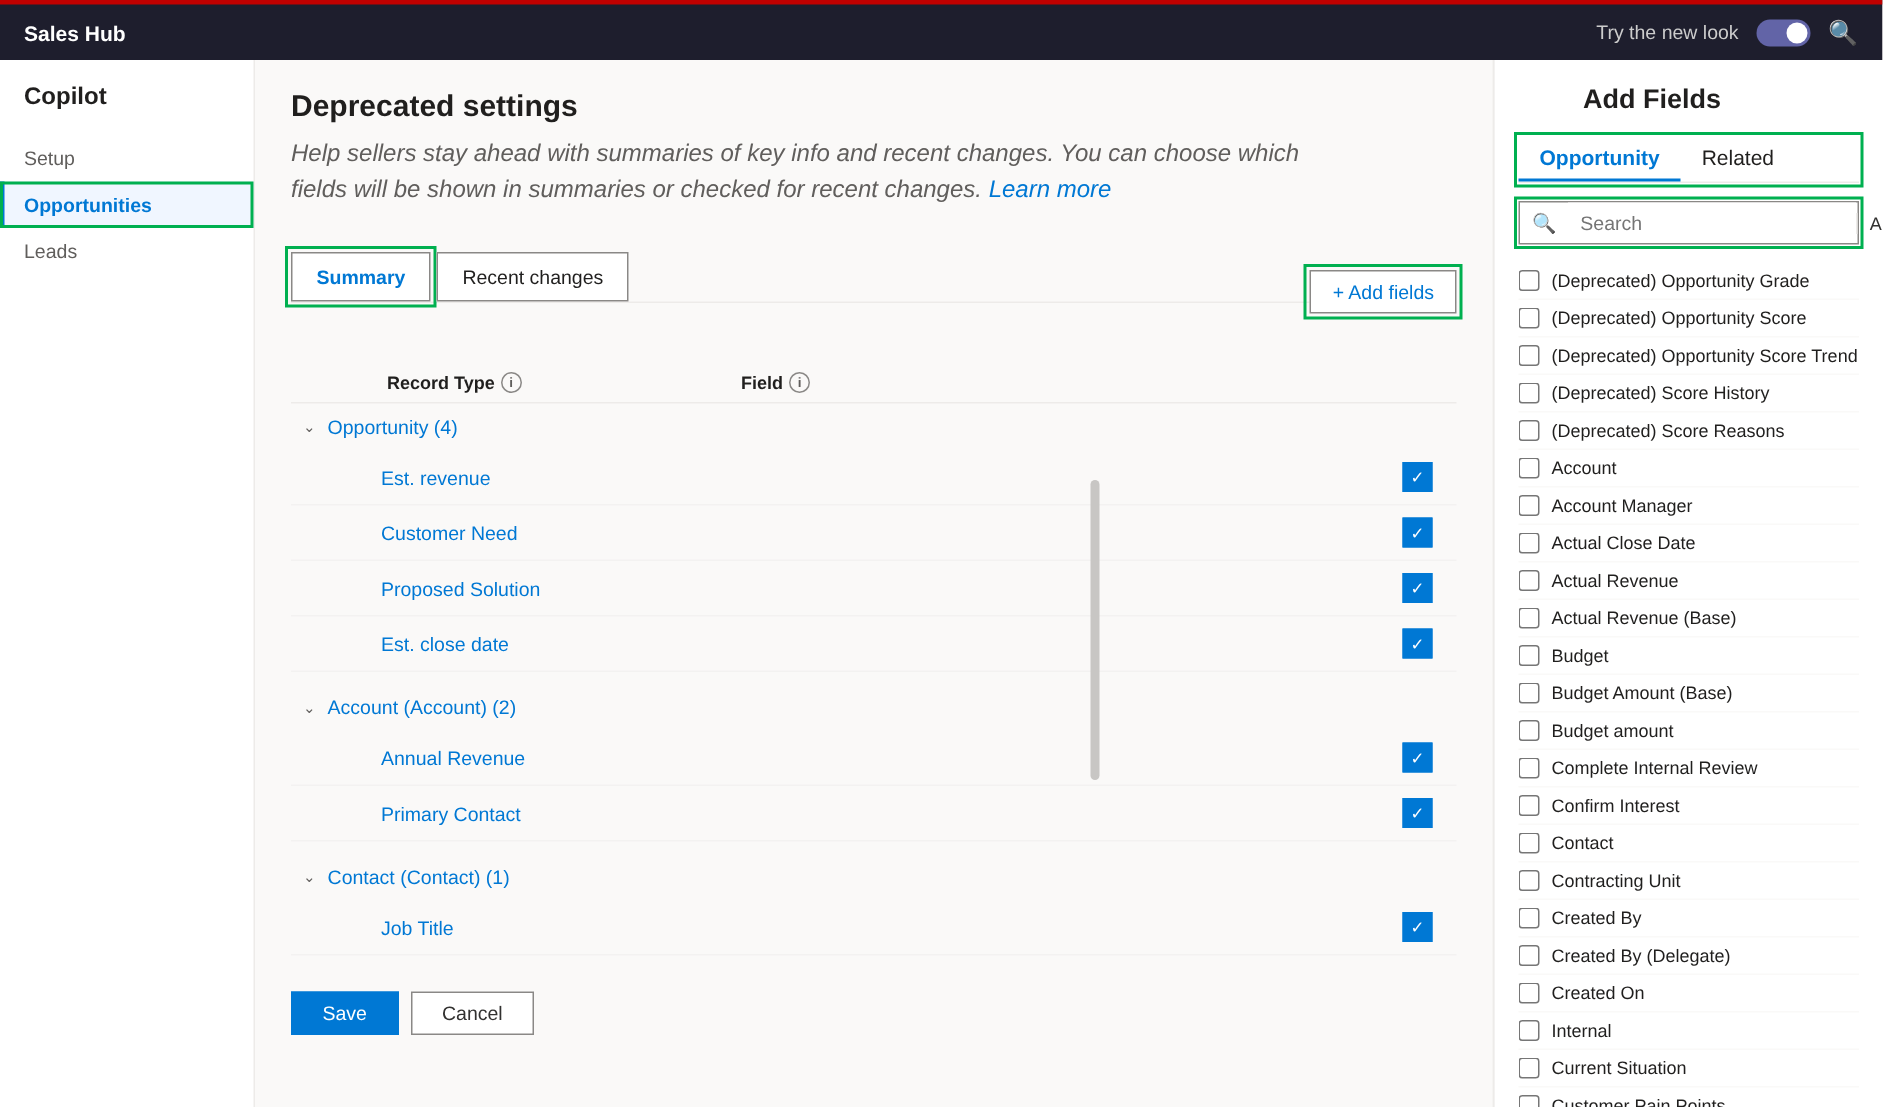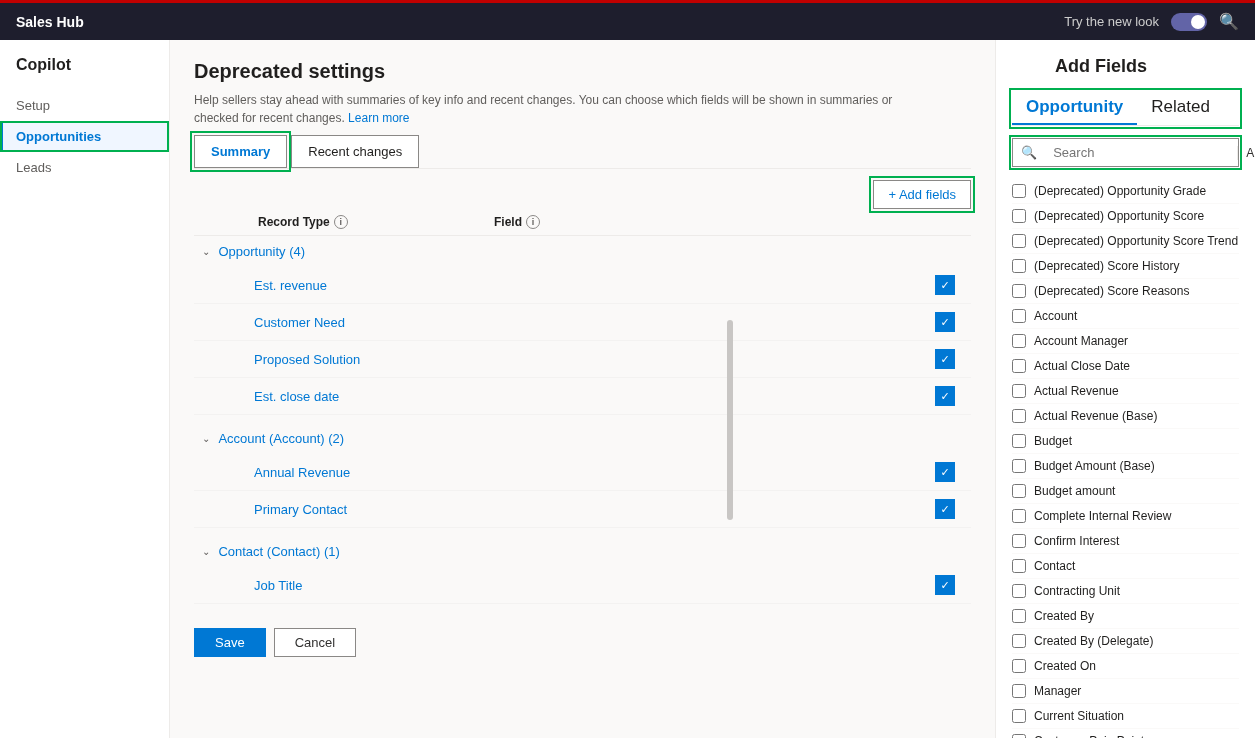--- a/index.html
+++ b/index.html
@@ -44,21 +44,21 @@
       color: #0078d4; font-weight: 600; border-left: 3px solid #0078d4;
       padding-left: 13px; background: #f0f6ff;
     }
 
     
     .main-content {
       flex: 1; padding: 20px 24px; overflow-y: auto; background: #faf9f8;
       position: relative;
     }
     .page-title { font-size: 20px; font-weight: 600; color: #201f1e; margin-bottom: 8px; }
-    .page-desc { font-size: 12px; color: #605e5c; margin-bottom: 8px; line-height: 1.5; max-width: 700px; }
+    .page-desc { font-size: 16px; color: #605e5c; margin-bottom: 29px; line-height: 1.5; max-width: 700px; font-style: italic; }
     .page-desc a { color: #0078d4; text-decoration: none; }
 
     
     .tabs { display: flex; border-bottom: 1px solid #edebe9; margin-bottom: 16px; gap: 4px; }
     .tab-btn {
       padding: 8px 16px; cursor: pointer; border: 1px solid #8a8886;
       background: #fff; font-size: 13px; color: #201f1e;
     }
     .tab-btn.active { background: #fff; border-bottom: 2px solid #0078d4; color: #0078d4; font-weight: 600; border: 1px solid #8a8886; }
 
@@ -112,21 +112,21 @@
     }
 
     
     .right-panel {
       width: 260px; background: #fff; border-left: 1px solid #edebe9;
       flex-shrink: 0; overflow-y: auto; padding: 16px;
     }
     .panel-title { font-size: 18px; font-weight: 600; color: #201f1e; margin-bottom: 14px; margin-left: 43px; }
     .panel-tabs { display: flex; border-bottom: 1px solid #edebe9; margin-bottom: 12px; }
     .panel-tab {
-      padding: 6px 14px; cursor: pointer; font-size: 17px; color: #201f1e;
+      padding: 6px 14px; cursor: pointer; font-size: 14px; color: #201f1e;
       border-bottom: 2px solid transparent;
     }
     .panel-tab.active { color: #0078d4; border-bottom: 2px solid #0078d4; font-weight: 600; }
     .panel-tab-group {
       outline: 2px solid #00b050; outline-offset: 1px;
     }
 
     
     .panel-search {
       display: flex; align-items: center; border: 1px solid #8a8886;
@@ -371,21 +371,21 @@
       <div class="panel-field-item">
         <input type="checkbox" class="panel-checkbox" style="">
         <label>Created By (Delegate)</label>
       </div>
       <div class="panel-field-item">
         <input type="checkbox" class="panel-checkbox" style="">
         <label>Created On</label>
       </div>
       <div class="panel-field-item">
         <input type="checkbox" class="panel-checkbox" style="">
-        <label>Manager</label>
+        <label>Internal</label>
       </div>
       <div class="panel-field-item">
         <input type="checkbox" class="panel-checkbox" style="">
         <label>Current Situation</label>
       </div>
       <div class="panel-field-item">
         <input type="checkbox" class="panel-checkbox" style="">
         <label>Customer Pain Points</label>
       </div>
 

